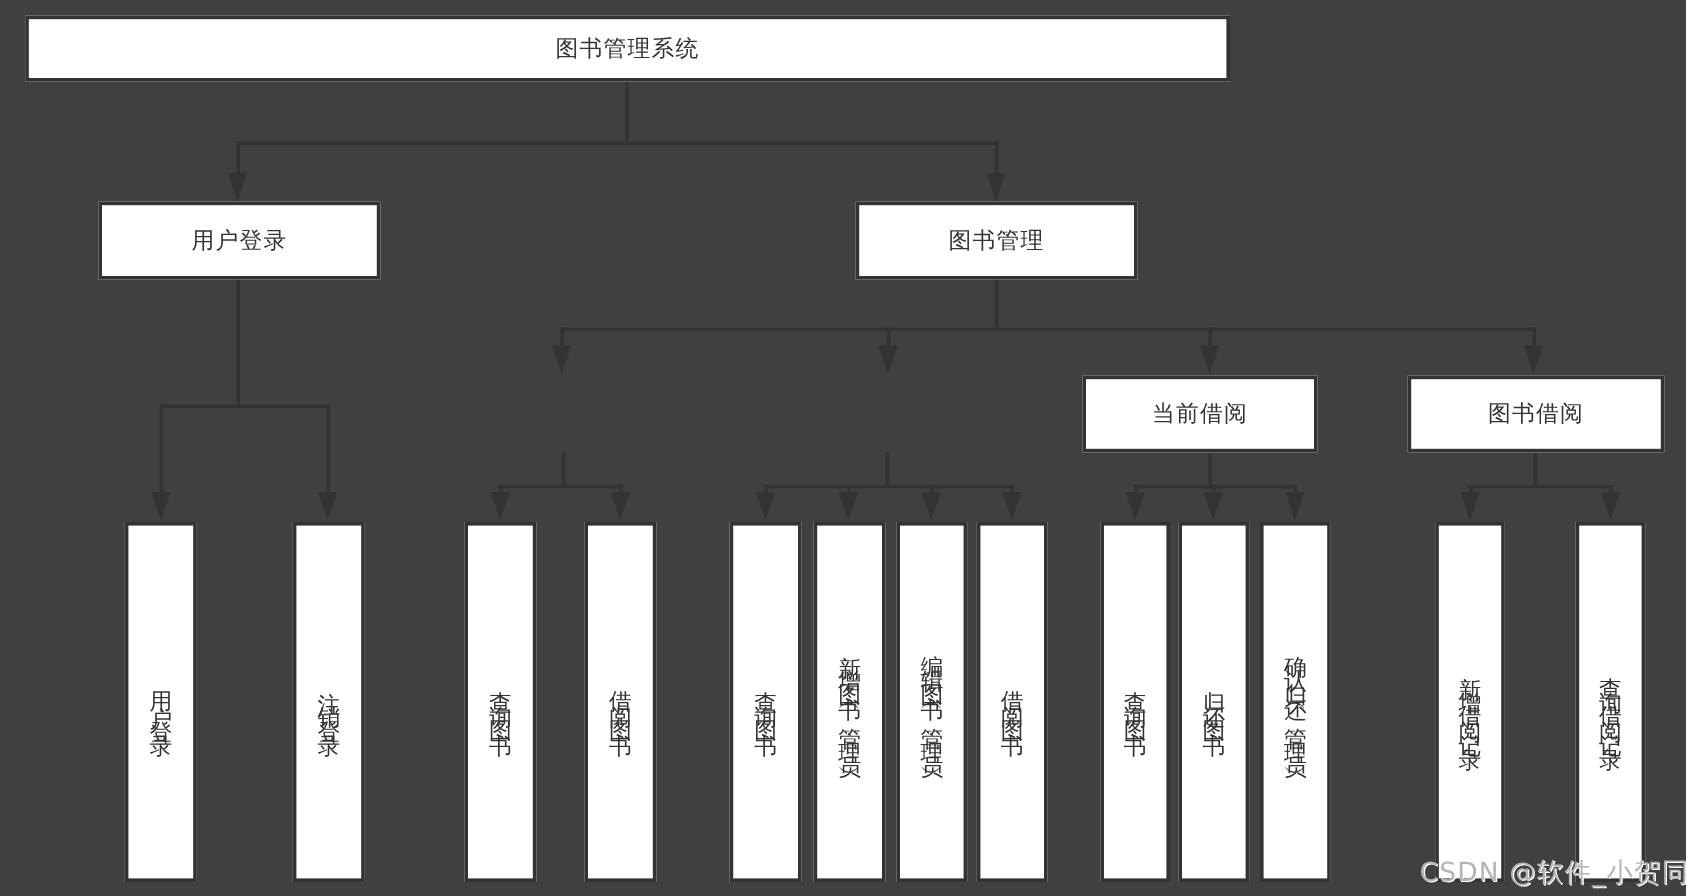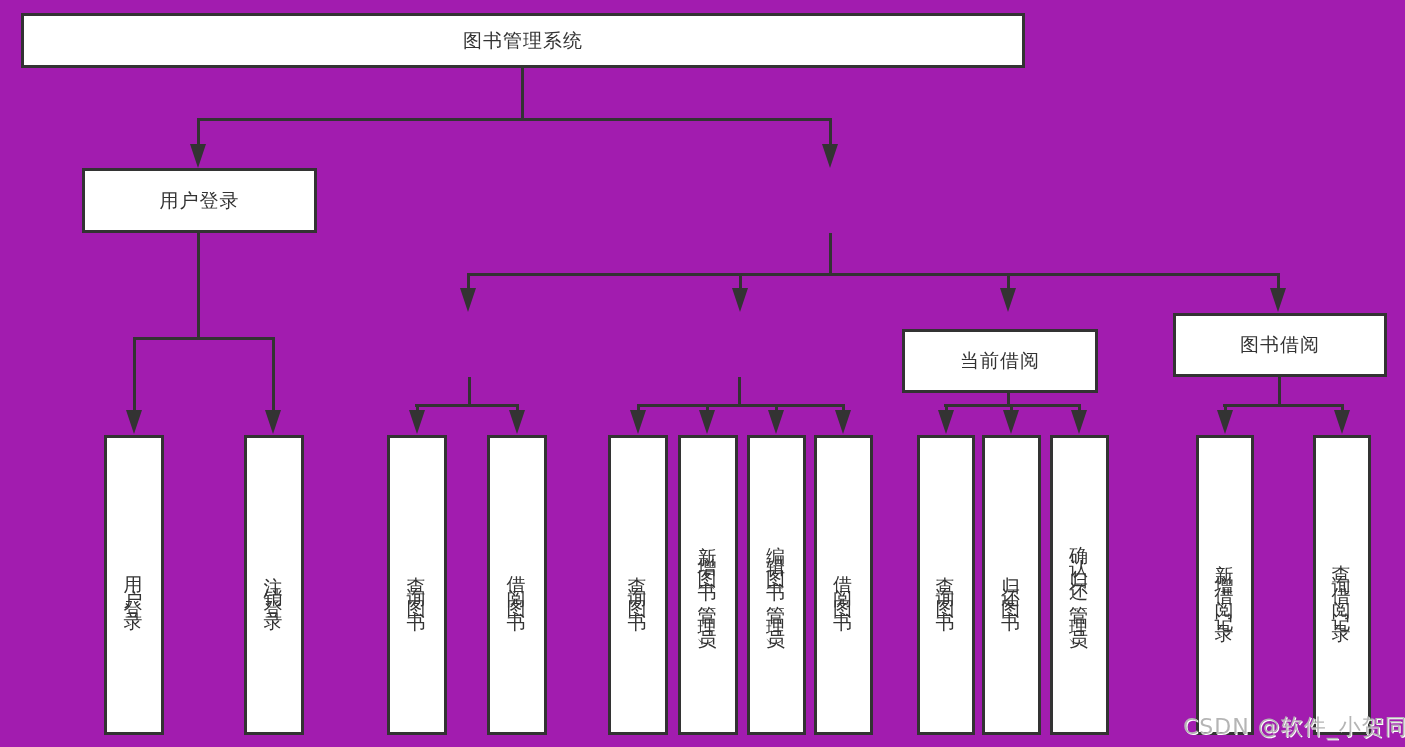--- a/index.html
+++ b/index.html
@@ -5,21 +5,21 @@
   html, body {
     margin: 0;
     padding: 0;
     background: #ffffff;
     font-family: "DejaVu Sans", "Liberation Sans", sans-serif;
   }
   .canvas {
     position: relative;
     width: 1405px;
     height: 747px;
-    background: #a21caf;
+    background: #404040;
     overflow: hidden;
   }
   .node {
     position: absolute;
     box-sizing: border-box;
     border: 3px solid #333333;
     background: #ffffff;
     display: flex;
     align-items: center;
     justify-content: center;
@@ -77,40 +77,41 @@
   <div class="node" style="left:21px; top:13px; width:1004px; height:55px;">图书管理系统</div>
 
   <div class="vl" style="left:521px; top:68px; height:50px;"></div>
   <div class="hl" style="left:197px; top:118px; width:635px;"></div>
   <div class="vl" style="left:197px; top:118px; height:28px;"></div>
   <div class="ar" style="left:190px; top:144px;"></div>
   <div class="vl" style="left:829px; top:118px; height:28px;"></div>
   <div class="ar" style="left:822px; top:144px;"></div>
 
   <div class="node" style="left:82px; top:168px; width:235px; height:65px;">用户登录</div>
+  <div class="node" style="left:713px; top:168px; width:235px; height:65px;">图书管理</div>
 
   <div class="vl" style="left:197px; top:233px; height:104px;"></div>
   <div class="hl" style="left:133px; top:337px; width:142px;"></div>
   <div class="vl" style="left:133px; top:337px; height:74px;"></div>
   <div class="ar" style="left:126px; top:410px;"></div>
   <div class="vl" style="left:272px; top:337px; height:74px;"></div>
   <div class="ar" style="left:265px; top:410px;"></div>
 
   <div class="vl" style="left:829px; top:233px; height:40px;"></div>
   <div class="hl" style="left:467px; top:273px; width:813px;"></div>
   <div class="vl" style="left:467px; top:273px; height:16px;"></div>
   <div class="ar" style="left:460px; top:288px;"></div>
   <div class="vl" style="left:739px; top:273px; height:16px;"></div>
   <div class="ar" style="left:732px; top:288px;"></div>
   <div class="vl" style="left:1007px; top:273px; height:16px;"></div>
   <div class="ar" style="left:1000px; top:288px;"></div>
   <div class="vl" style="left:1277px; top:273px; height:16px;"></div>
   <div class="ar" style="left:1270px; top:288px;"></div>
 
-  <div class="node" style="left:902px; top:313px; width:196px; height:64px;margin-top:16px;">当前借阅</div>
+  <div class="node" style="left:902px; top:313px; width:196px; height:64px;">当前借阅</div>
   <div class="node" style="left:1173px; top:313px; width:214px; height:64px;">图书借阅</div>
 
   <div class="vl" style="left:468px; top:377px; height:27px;"></div>
   <div class="hl" style="left:415px; top:404px; width:104px;"></div>
   <div class="vl" style="left:416px; top:404px; height:8px;"></div>
   <div class="ar" style="left:409px; top:410px;"></div>
   <div class="vl" style="left:516px; top:404px; height:8px;"></div>
   <div class="ar" style="left:509px; top:410px;"></div>
 
   <div class="vl" style="left:738px; top:377px; height:27px;"></div>

